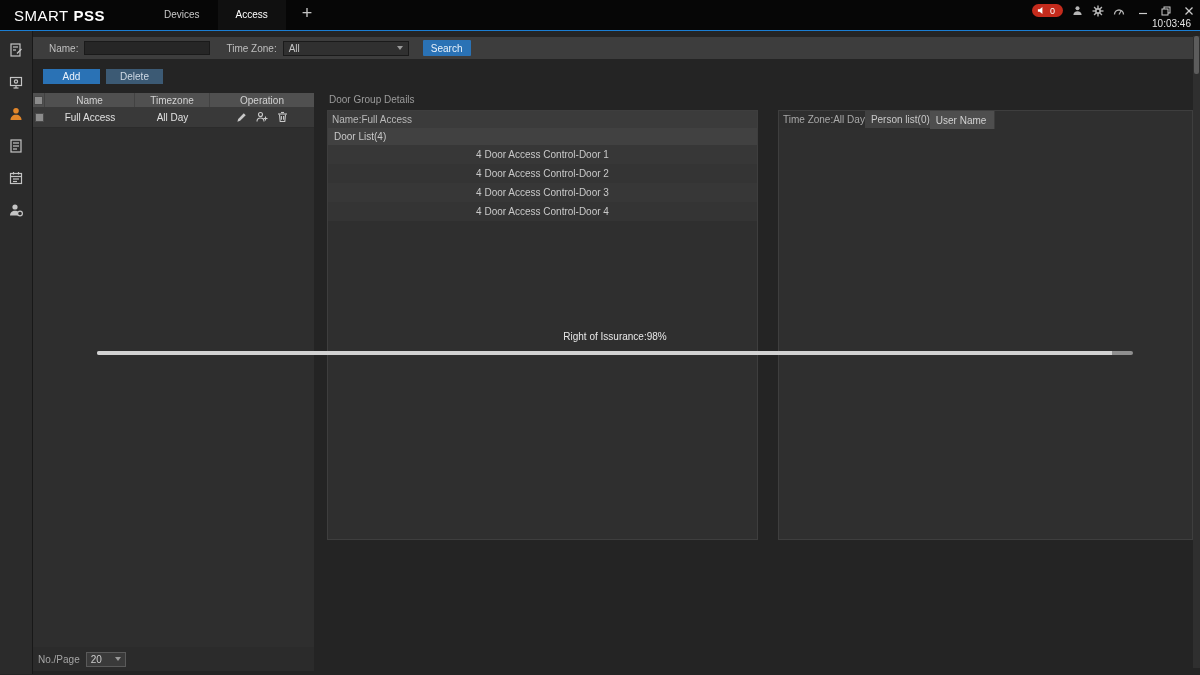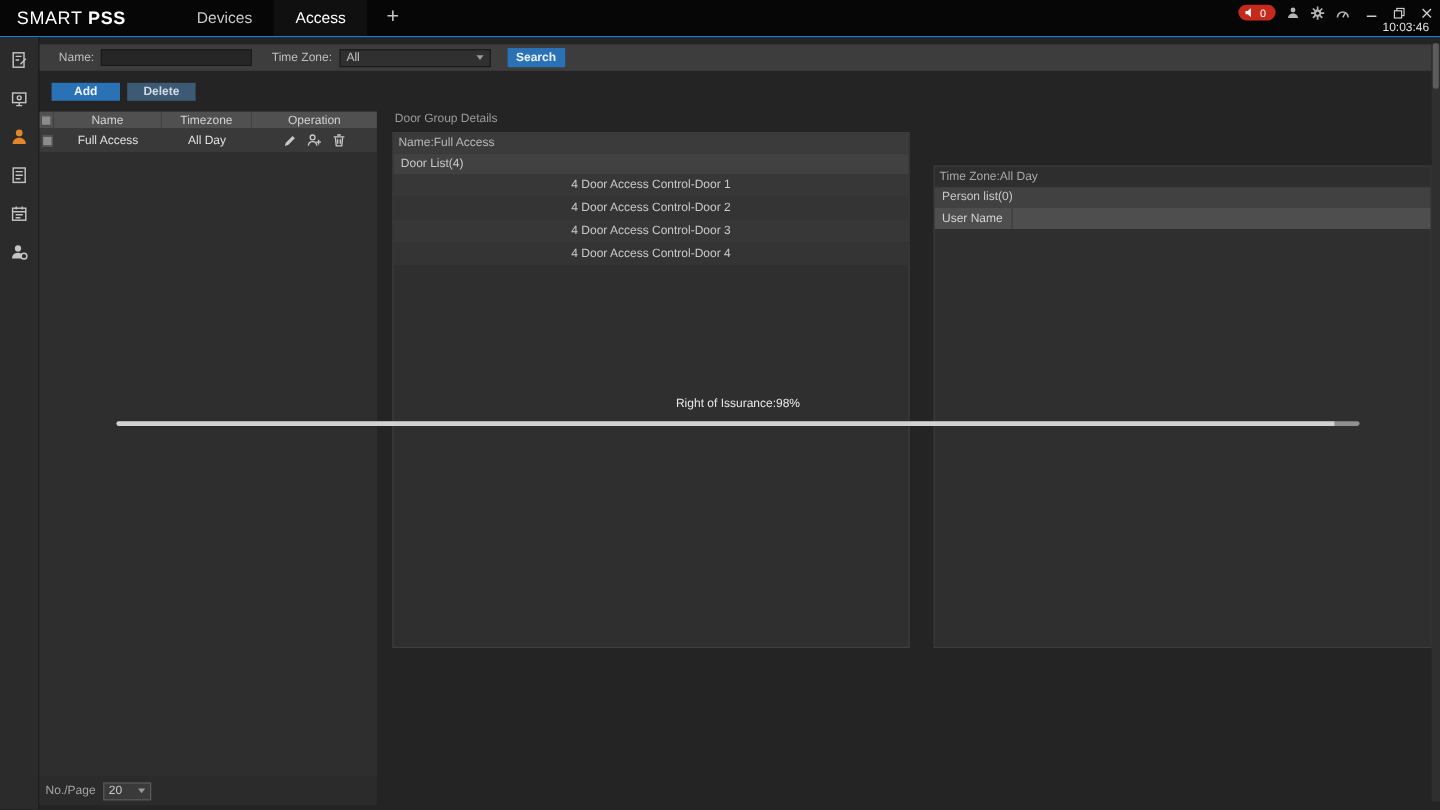--- a/index.html
+++ b/index.html
@@ -5,21 +5,21 @@
   * { margin:0; padding:0; box-sizing:border-box; }
   html,body { width:1200px; height:675px; overflow:hidden; background:#242424;
               font-family:"Liberation Sans", sans-serif; }
 
   
   .titlebar { height:31px; background:#060606; border-bottom:1px solid #1b7ed3;
               display:flex; align-items:stretch; }
   .logo { padding:7px 0 0 14px; width:120px; color:#fff; font-size:15px; letter-spacing:.5px; white-space:nowrap; }
   .logo .thin { font-weight:400; } .logo .bold { font-weight:700; }
   .tabs { display:flex; margin-left:26px; }
-  .tab { padding:0 18px; line-height:29px; font-size:13px; color:#c9c9c9; cursor:default; }
+  .tab { padding:0 18px; line-height:29px; font-size:10px; color:#c9c9c9; cursor:default; }
   .tab.active { color:#ffffff; background:#101010; }
   .plus-tab { line-height:26px; font-size:18px; color:#c4c4c4; padding:0 16px; }
   .tb-right { margin-left:auto; display:flex; flex-direction:column; align-items:flex-end; padding-right:6px; }
   .tb-icons { display:flex; align-items:center; gap:9px; height:15px; margin-top:3px; }
   .badge { display:flex; align-items:center; gap:4px; background:#c42b1c; border-radius:8px;
            height:13px; padding:0 8px 0 5px; color:#fff; font-size:9px; }
   .win-btn { margin-left:4px; }
   .tb-clock { font-size:10px; color:#e3e3e3; margin-top:0; padding-right:3px; }
   .ico { display:inline-flex; align-items:center; justify-content:center; }
 
@@ -34,21 +34,21 @@
   .filter-band { margin:6px 7px 0 0; height:22px; background:#3d3d3d; display:flex;
                  align-items:center; padding-left:16px; font-size:10px; color:#bfbfbf; }
   .filter-band input { width:126px; height:14px; background:#262626; border:1px solid #1a1a1a;
                  margin-left:6px; color:#ddd; font-size:10px; padding:0 3px; outline:none; }
   .tz-label { margin-left:16px; }
   .select-box { width:126px; height:15px; background:#303030; border:1px solid #1a1a1a;
                 display:flex; align-items:center; justify-content:space-between;
                 padding:0 5px; margin-left:6px; color:#c5c5c5; }
   .caret { width:0; height:0; border-left:3px solid transparent; border-right:3px solid transparent;
            border-top:4px solid #9a9a9a; }
-  .btn { display:flex; align-items:center; justify-content:center; font-size:10px; cursor:default;font-weight:bold; }
+  .btn { display:flex; align-items:center; justify-content:center; font-size:10px; cursor:default; }
   .search-btn { margin-left:14px; width:48px; height:16px; background:#2a72b5; color:#e8f1fa; border-radius:1px; }
 
   
   .toolbar { margin:10px 0 0 10px; display:flex; gap:6px; }
   .add-btn { width:57px; height:15px; background:#2a72b5; color:#eaf2fb; }
   .del-btn { width:57px; height:15px; background:#3c5a74; color:#cfd9e4; }
 
   
   .panels { display:flex; margin-top:9px; height:578px; }
   .group-panel { width:281px; display:flex; flex-direction:column; background:#2e2e2e; }
@@ -76,21 +76,21 @@
                 display:flex; flex-direction:column; }
   .name-bar { height:17px; background:#3b3b3b; display:flex; align-items:center;
               padding-left:4px; font-size:10px; color:#b8b8b8; }
   .list-header { height:17px; background:#414141; display:flex; align-items:center;
                  padding-left:6px; font-size:10px; color:#c8c8c8; }
   .door-row { height:19px; display:flex; align-items:center; justify-content:center;
               font-size:10px; color:#c9c9c9; }
   .door-row:nth-child(odd) { background:#373737; }
   .door-row:nth-child(even) { background:#343434; }
   .person-panel { flex:1; background:#2f2f2f; border:1px solid #3e3e3e;
-                  display:flex; flex-direction:column;margin-top:28px; }
+                  display:flex; flex-direction:row; }
   .tz-bar { height:17px; background:#2e2e2e; display:flex; align-items:center;
             padding-left:4px; font-size:10px; color:#a9a9a9; }
   .p-cols { display:flex; height:18px; background:#4e4e4e; font-size:10px; color:#d2d2d2; }
   .p-user { width:65px; display:flex; align-items:center; padding-left:6px; border-right:1px solid #3c3c3c; }
   .p-dept { flex:1; display:flex; align-items:center; justify-content:center; }
   .p-body { flex:1; background:#2f2f2f; }
 
   
   .progress-overlay { position:absolute; left:64px; top:300px; width:1036px; z-index:5; }
   .progress-label { text-align:center; font-size:10px; color:#e8e8e8; margin-bottom:9px; }

